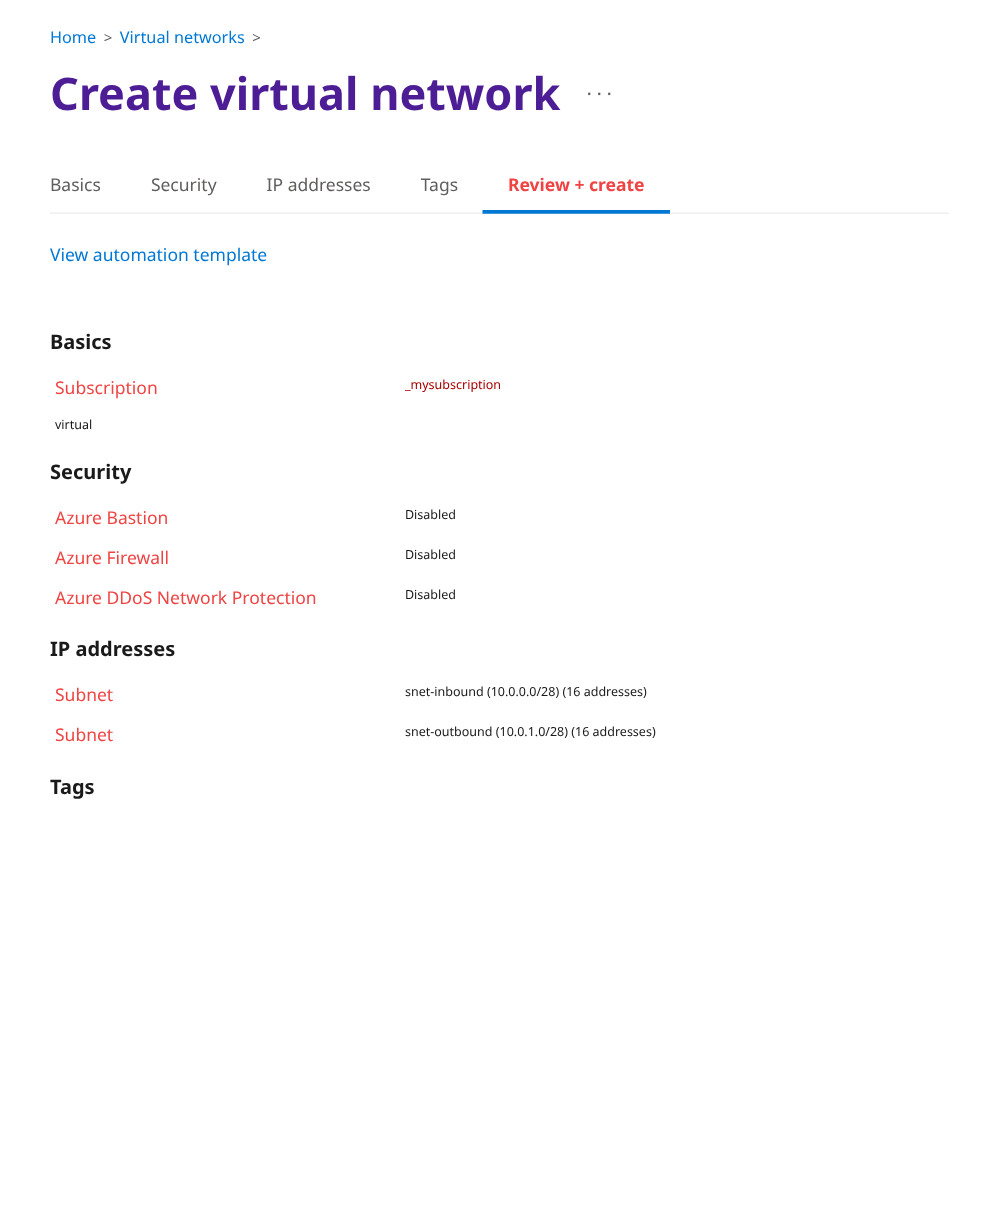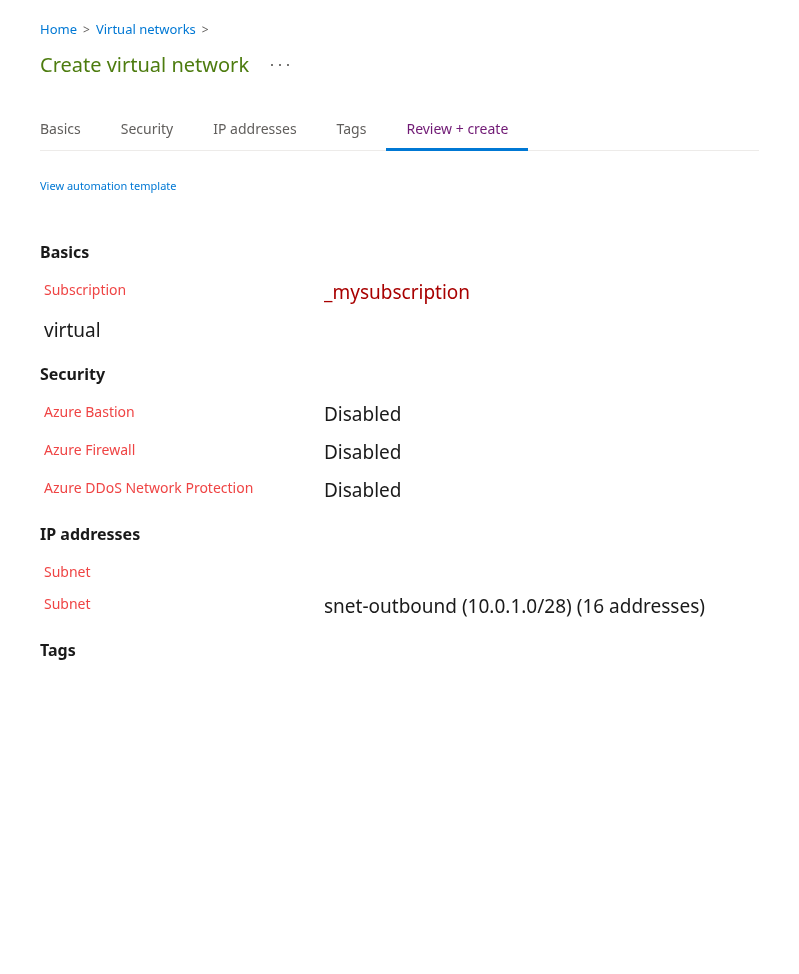--- a/index.html
+++ b/index.html
@@ -25,23 +25,23 @@
       color: #605e5c;
       font-size: 12px;
     }
     .page-header {
       display: flex;
       align-items: center;
       gap: 12px;
       margin-bottom: 30px;
     }
     .page-title {
-      font-size: 20px;
-      font-weight: 400;
-      color: #4d7c0f;
+      font-size: 36px;
+      font-weight: 700;
+      color: #4c1d95;
     }
     .ellipsis-btn {
       background: none;
       border: none;
       cursor: pointer;
       color: #605e5c;
       font-size: 18px;
       letter-spacing: 2px;
       padding: 4px 8px;
       border-radius: 4px;
@@ -55,29 +55,29 @@
     .tab {
       padding: 10px 20px;
       cursor: pointer;
       font-size: 14px;
       color: #605e5c;
       border-bottom: 3px solid transparent;
       margin-bottom: -1px;
       white-space: nowrap;
     }
     .tab.active {
-      color: #701a75;
-      font-weight: 400;
+      color: #ef4444;
+      font-weight: 700;
       border-bottom: 3px solid #0078d4;
     }
     .tab:first-child { padding-left: 0; }
     .automation-link {
       color: #0078d4;
       text-decoration: none;
-      font-size: 11px;
+      font-size: 14px;
       display: inline-block;
       margin-bottom: 28px;
     }
     .section-title {
       font-size: 16px;
       font-weight: 700;
       color: #1a1a1a;
       margin-bottom: 16px;
       margin-top: 8px;
     }
@@ -89,21 +89,21 @@
     }
     .field-label {
       color: #ef4444;
       width: 280px;
       flex-shrink: 0;
       font-size: 14px;
       padding-top: 1px;
     }
     .field-value {
       color: #1a1a1a;
-      font-size: 19px;
+      font-size: 10px;
     }
     .section-divider {
       margin-top: 20px;
       margin-bottom: 20px;
     }
     .subscription-value {
       color: #a80000;
     }
   </style>
 </head>
@@ -167,20 +167,21 @@
     <span class="field-value">Disabled</span>
   </div>
 </div>
 
 
 <div class="section-divider">
   <div class="section-title">IP addresses</div>
 
   <div class="field-row">
     <span class="field-label">Subnet</span>
+    <span class="field-value">snet-inbound (10.0.0.0/28) (16 addresses)</span>
   </div>
   <div class="field-row">
     <span class="field-label">Subnet</span>
     <span class="field-value">snet-outbound (10.0.1.0/28) (16 addresses)</span>
   </div>
 </div>
 
 
 <div class="section-divider">
   <div class="section-title">Tags</div>

